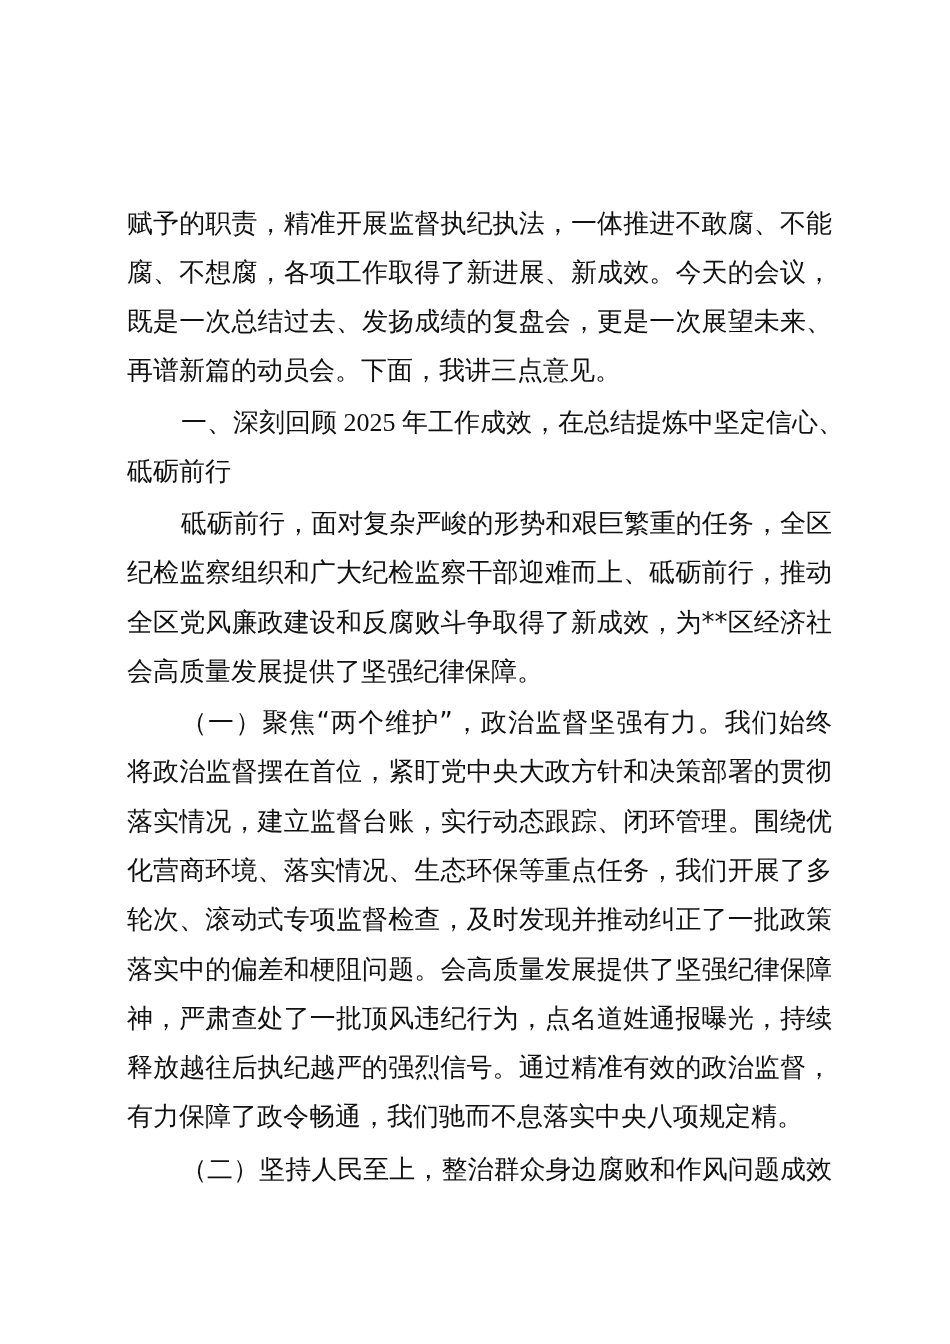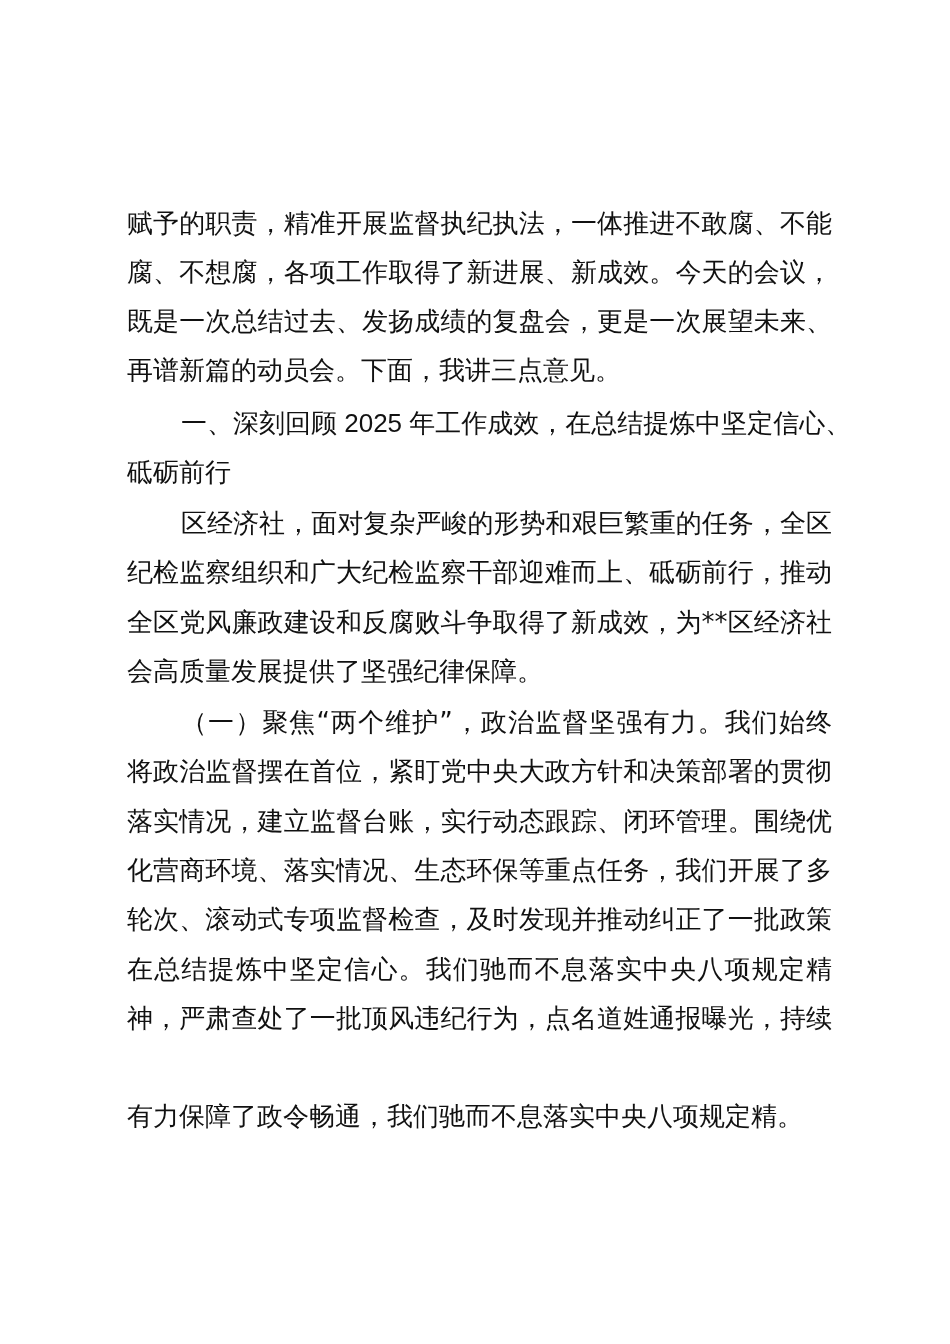--- a/index.html
+++ b/index.html
@@ -8,43 +8,45 @@
     font-family: "DejaVu Sans", "Liberation Sans", sans-serif; color: #111111;
   }
   .page { position: absolute; left: 0; top: 0; width: 950px; height: 1344px; background: #ffffff; margin-top: 19px; }
   .line {
     position: absolute; left: 127px; width: 705px; height: 36px; line-height: 36px;
     font-size: 26px; white-space: nowrap; text-align: justify; text-align-last: justify;
     letter-spacing: 0px;
   }
   .line.last { text-align-last: left; }
   .line.indent { left: 181px; width: 651px; }
-  .heading { font-family: Liberation Sans, sans-serif; }
+  .heading { font-family: Liberation Serif, serif; }
 </style>
 </head>
 <body>
 
 <div class="page">
 
   <div class="line" style="top:186px">赋予的职责，精准开展监督执纪执法，一体推进不敢腐、不能</div>
   <div class="line" style="top:235px">腐、不想腐，各项工作取得了新进展、新成效。今天的会议，</div>
   <div class="line" style="top:284px">既是一次总结过去、发扬成绩的复盘会，更是一次展望未来、</div>
   <div class="line last" style="top:333px">再谱新篇的动员会。下面，我讲三点意见。</div>
 
   <div class="line indent heading" style="top:386px">一、深刻回顾 2025 年工作成效，在总结提炼中坚定信心、</div>
   <div class="line last heading" style="top:435px">砥砺前行</div>
 
-  <div class="line indent" style="top:486px">区经济社，面对复杂严峻的形势和艰巨繁重的任务，全区</div>
+  <div class="line indent" style="top:486px">砥砺前行，面对复杂严峻的形势和艰巨繁重的任务，全区</div>
   <div class="line" style="top:535px">纪检监察组织和广大纪检监察干部迎难而上、砥砺前行，推动</div>
   <div class="line" style="top:585px">全区党风廉政建设和反腐败斗争取得了新成效，为**区经济社</div>
   <div class="line last" style="top:634px">会高质量发展提供了坚强纪律保障。</div>
 
   <div class="line indent" style="top:685px">（一）聚焦“两个维护”，政治监督坚强有力。我们始终</div>
   <div class="line" style="top:734px">将政治监督摆在首位，紧盯党中央大政方针和决策部署的贯彻</div>
   <div class="line" style="top:784px">落实情况，建立监督台账，实行动态跟踪、闭环管理。围绕优</div>
   <div class="line" style="top:833px">化营商环境、落实情况、生态环保等重点任务，我们开展了多</div>
   <div class="line" style="top:882px">轮次、滚动式专项监督检查，及时发现并推动纠正了一批政策</div>
-  <div class="line" style="top:932px">在总结提炼中坚定信心。我们驰而不息落实中央八项规定精</div>
+  <div class="line" style="top:932px">落实中的偏差和梗阻问题。会高质量发展提供了坚强纪律保障</div>
   <div class="line" style="top:981px">神，严肃查处了一批顶风违纪行为，点名道姓通报曝光，持续</div>
+  <div class="line" style="top:1030px">释放越往后执纪越严的强烈信号。通过精准有效的政治监督，</div>
   <div class="line last" style="top:1079px">有力保障了政令畅通，我们驰而不息落实中央八项规定精。</div>
 
+  <div class="line indent" style="top:1132px">（二）坚持人民至上，整治群众身边腐败和作风问题成效</div>
 
 </div>
 
 </body></html>

